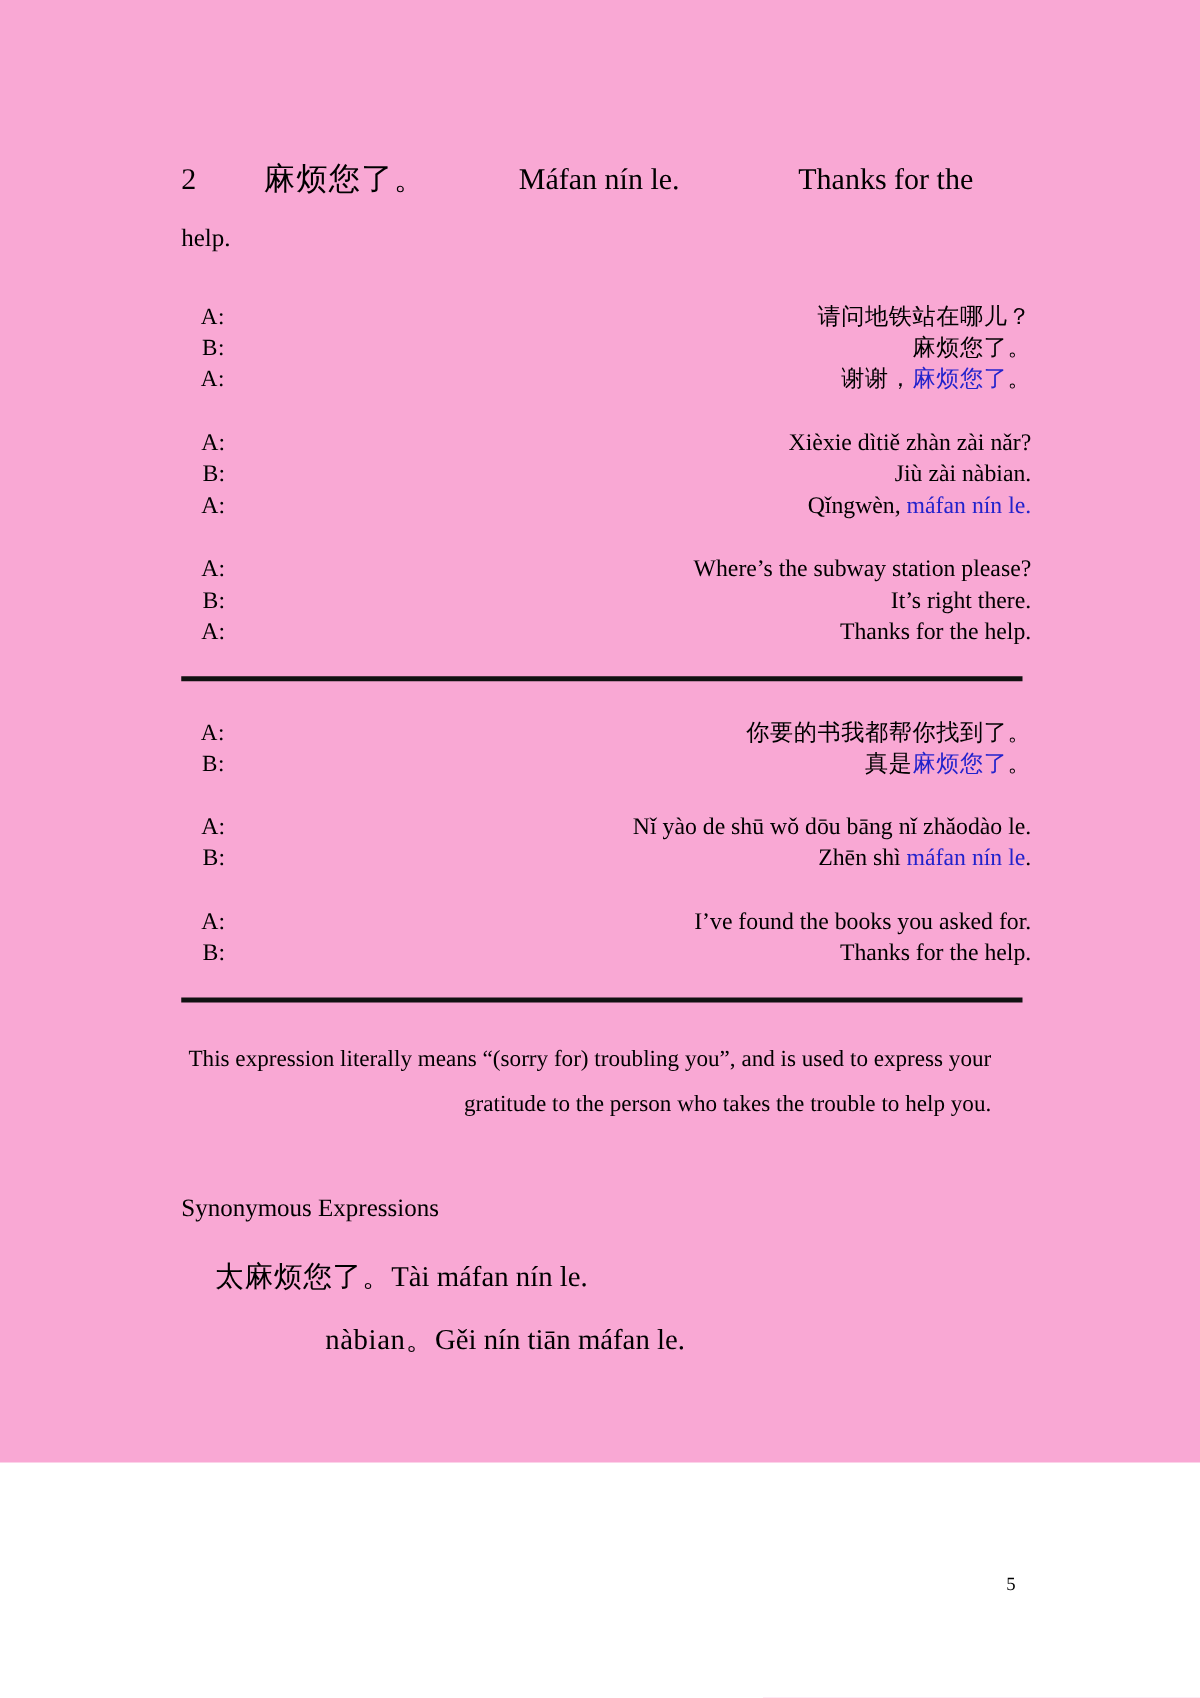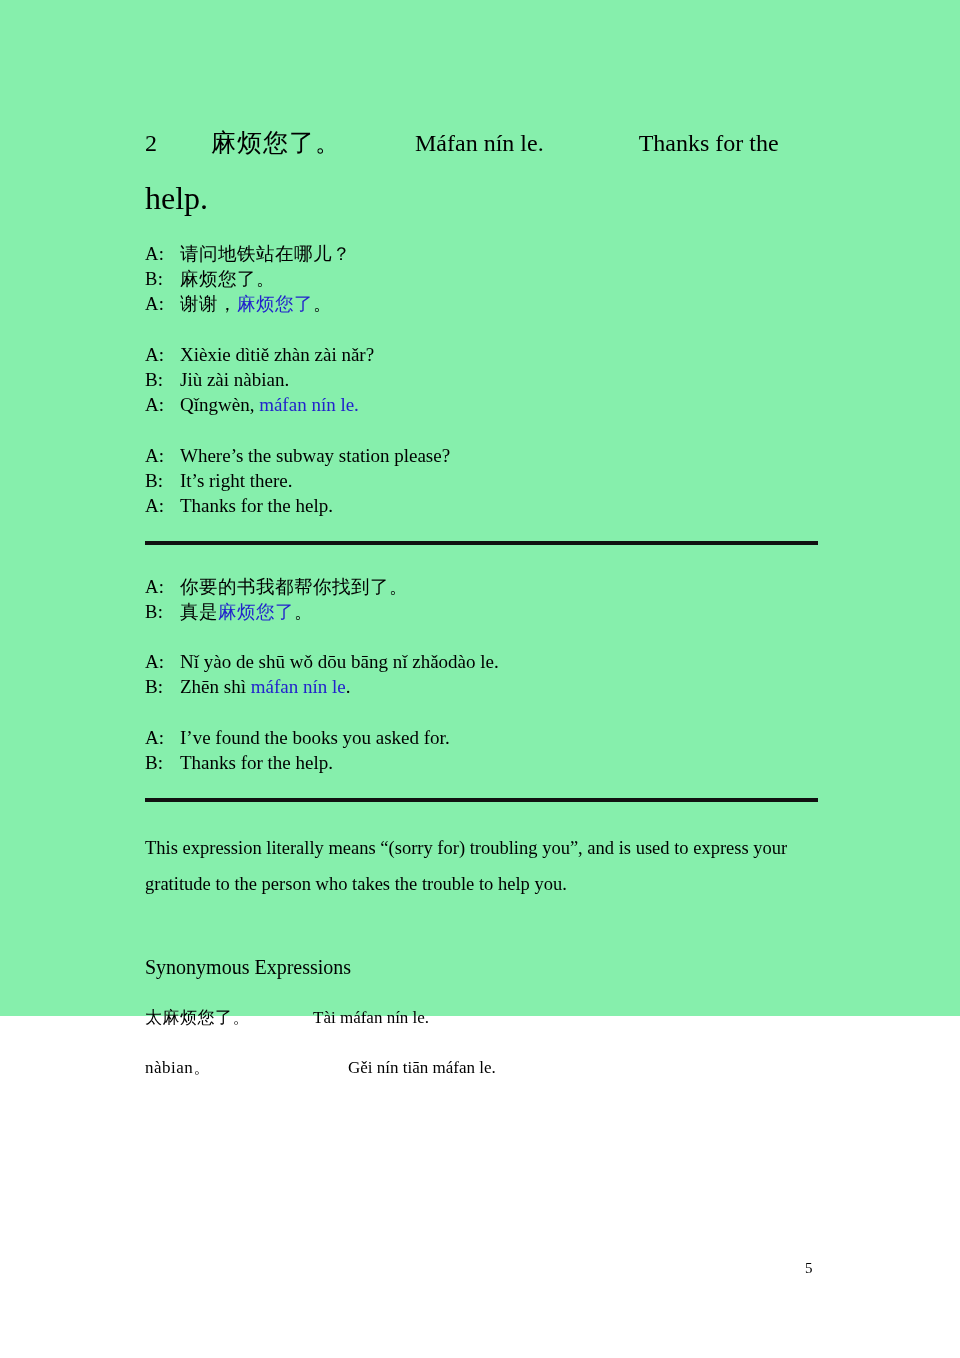--- a/index.html
+++ b/index.html
@@ -11,38 +11,39 @@
     width: 960px;
     height: 1358px;
     font-family: "Liberation Serif", "DejaVu Serif", serif;
     color: #000000;
     position: relative;
     overflow: hidden;
   }
   .page {
     position: relative;
     width: 960px;
-    height: 1016px;
-    background: #86efac;
+    height: 1170px;
+    background: #f9a8d4;
+    text-align: right;
   }
   .abs { position: absolute; }
 
   
   .title-line1 {
     left: 145px; top: 126px;
     font-size: 24px;
     white-space: nowrap;
   }
   .title-num { display: inline-block; margin-right: 54px; }
   .title-cn  { display: inline-block; font-size: 25px; letter-spacing: 1px; }
   .title-py  { display: inline-block; margin-left: 74px; }
   .title-en  { display: inline-block; margin-left: 95px; }
   .title-line2 {
     left: 145px; top: 180px;
-    font-size: 32px;
+    font-size: 20px;
   }
 
   
   .block { left: 145px; width: 680px; }
   .dline {
     display: flex;
     line-height: 25px;
     font-size: 19px;
   }
   .dline.cn { font-size: 18.5px; letter-spacing: 0.5px; }
@@ -75,21 +76,21 @@
     line-height: 36px;
   }
 
   
   .syn-heading {
     left: 145px; top: 956px;
     font-size: 20px;
   }
   .syn-row {
     left: 145px;
-    font-size: 17px;
+    font-size: 23px;
     white-space: nowrap;
   }
   .syn-row1 { top: 1006px; }
   .syn-row2 { top: 1056px; }
   .syn-cn { display: inline-block; letter-spacing: 0.5px; }
   .syn-row1 .syn-cn { width: 168px; }
   .syn-row2 .syn-cn { width: 203px; }
 
   
   .page-number {

